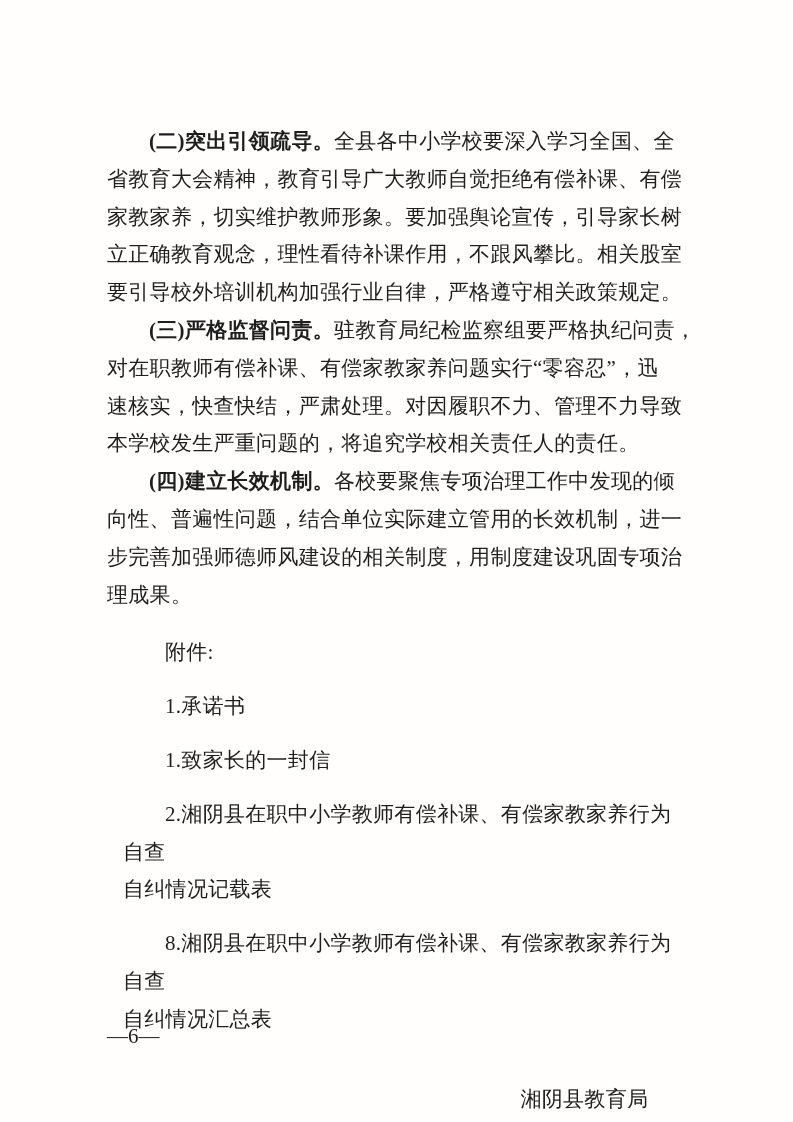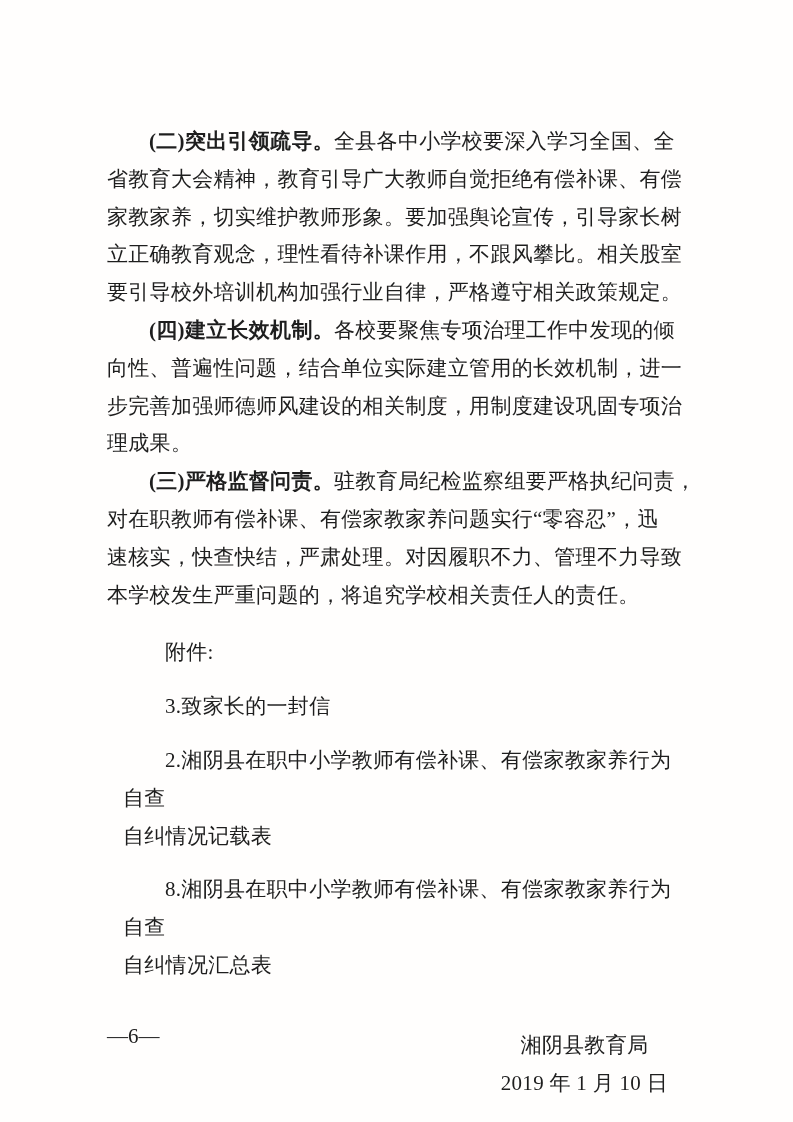--- a/index.html
+++ b/index.html
@@ -63,33 +63,34 @@
 
 <div class="page">
   <div class="content">
 
     <p class="para"><span class="head">(二)突出引领疏导。</span><span>全县各中小学校要深入学习全国、全
 省教育大会精神，教育引导广大教师自觉拒绝有偿补课、有偿
 家教家养，切实维护教师形象。要加强舆论宣传，引导家长树
 立正确教育观念，理性看待补课作用，不跟风攀比。相关股室
 要引导校外培训机构加强行业自律，严格遵守相关政策规定。</span></p>
 
+    <p class="para"><span class="head">(三)严格监督问责。</span><span>驻教育局纪检监察组要严格执纪问责，
+对在职教师有偿补课、有偿家教家养问题实行“零容忍”，迅
+速核实，快查快结，严肃处理。对因履职不力、管理不力导致
+本学校发生严重问题的，将追究学校相关责任人的责任。</span></p>
+
     <p class="para"><span class="head">(四)建立长效机制。</span><span>各校要聚焦专项治理工作中发现的倾
 向性、普遍性问题，结合单位实际建立管用的长效机制，进一
 步完善加强师德师风建设的相关制度，用制度建设巩固专项治
 理成果。</span></p>
 
-    <p class="para"><span class="head">(三)严格监督问责。</span><span>驻教育局纪检监察组要严格执纪问责，
-对在职教师有偿补课、有偿家教家养问题实行“零容忍”，迅
-速核实，快查快结，严肃处理。对因履职不力、管理不力导致
-本学校发生严重问题的，将追究学校相关责任人的责任。</span></p>
-
     <div class="attachments">
       <p>附件:</p>
-      <p>3.致家长的一封信</p>
+      <p>1.承诺书</p>
+      <p>1.致家长的一封信</p>
       <p>2.湘阴县在职中小学教师有偿补课、有偿家教家养行为自查
 自纠情况记载表</p>
       <p>8.湘阴县在职中小学教师有偿补课、有偿家教家养行为自查
 自纠情况汇总表</p>
     </div>
 
     <div class="signature">
       <div>湘阴县教育局</div>
       <div>2019 年 1 月 10 日</div>
     </div>

